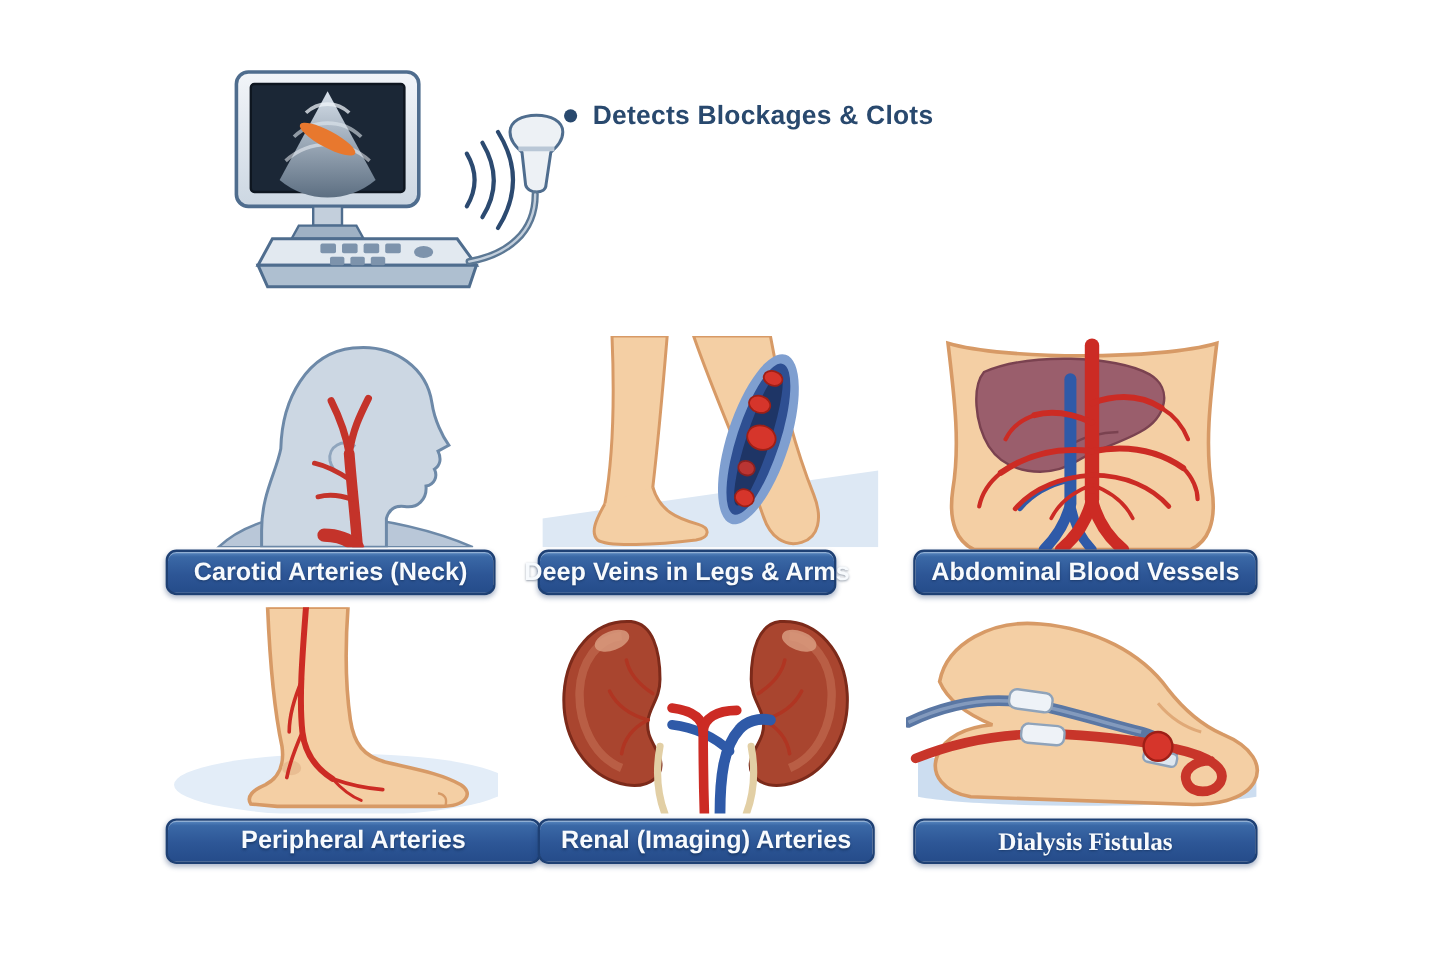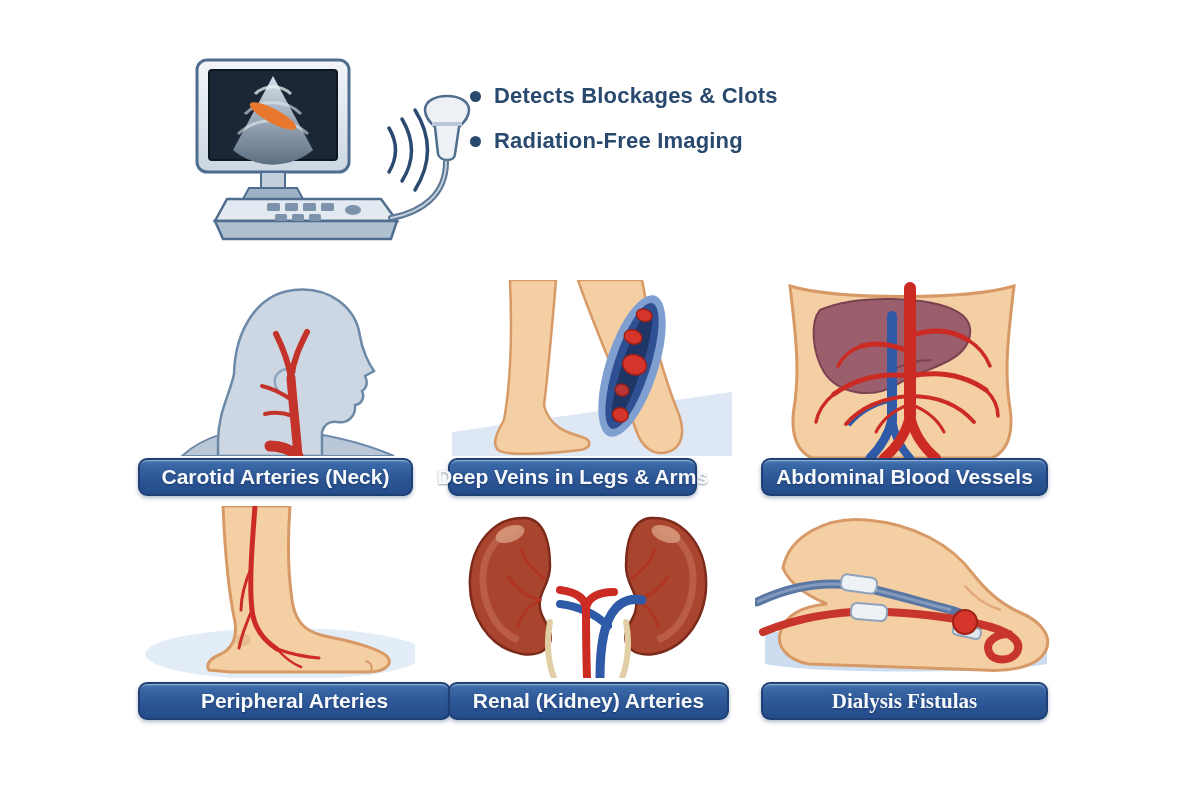--- a/index.html
+++ b/index.html
@@ -81,24 +81,20 @@
       <path d="M261,110 C261,142 238,160 206,166" stroke="#5c7894" stroke-width="6" fill="none" stroke-linecap="round"></path>
       <path d="M261,110 C261,142 238,160 206,166" stroke="#c3cfdc" stroke-width="2" fill="none" stroke-linecap="round"></path>
     </svg>
   </div>
 
   <div class="features">
     <div class="feature-row">
       <span class="bullet-dot"></span>
       <span class="feature-text">Detects Blockages &amp; Clots</span>
     </div>
-    <div class="feature-row">
-      <span class="bullet-dot"></span>
-      <span class="feature-text">Radiation-Free Imaging</span>
-    </div>
   </div>
 
   <div class="ill" style="left:180px;top:280px;">
     <svg width="230" height="176" viewBox="0 0 230 176">
       <path d="M2,176 C22,157 58,145 98,149 C142,153 182,162 214,176 Z" fill="#b9c7d8" stroke="#6d89a8" stroke-width="2"></path>
       <path d="M38,176 L38,162 C38,132 50,114 54,94 C55,52 76,14 114,10 C150,6 176,28 180,56 C182,70 189,84 194,91 L185,96 C188,102 187,108 182,111 C185,117 182,124 175,125 C176,136 168,144 157,142 C149,141 144,145 142,152 L142,176 Z" fill="#ccd7e3" stroke="#6d89a8" stroke-width="2.5"></path>
       <path d="M116,92 c-10,-7 -23,0 -21,12 c2,10 13,16 21,11" fill="none" stroke="#8fa5bd" stroke-width="2.5"></path>
       <g stroke="#c4332a" fill="none" stroke-linecap="round">
         <path d="M118,176 C116,150 113,124 111,98" stroke-width="9"></path>
         <path d="M111,98 C108,80 102,66 96,54" stroke-width="6"></path>
@@ -221,16 +217,16 @@
       <g fill="#eef2f7" stroke="#8fa3ba" stroke-width="2">
         <rect x="86" y="70" width="36" height="16" rx="6" transform="rotate(8 104 78)"></rect>
         <rect x="96" y="98" width="36" height="16" rx="6" transform="rotate(5 114 106)"></rect>
       </g>
       <rect x="198" y="120" width="28" height="11" rx="4" fill="#dfe7ef" stroke="#8fa3ba" stroke-width="2" transform="rotate(12 212 125)"></rect>
       <circle cx="210" cy="116" r="12" fill="#d6352b" stroke="#9e1f16" stroke-width="2"></circle>
     </svg>
   </div>
 
   <div class="label-btn" style="left:138px;top:682px;width:313px;">Peripheral Arteries</div>
-  <div class="label-btn" style="left:448px;top:682px;width:281px;">Renal (Kidney) Arteries</div>
+  <div class="label-btn" style="left:448px;top:682px;width:281px;">Renal (Imaging) Arteries</div>
   <div class="label-btn" style="left:761px;top:682px;width:287px;font-family:Liberation Serif, serif;">Dialysis Fistulas</div>
 
 </div>
 
 </body></html>

